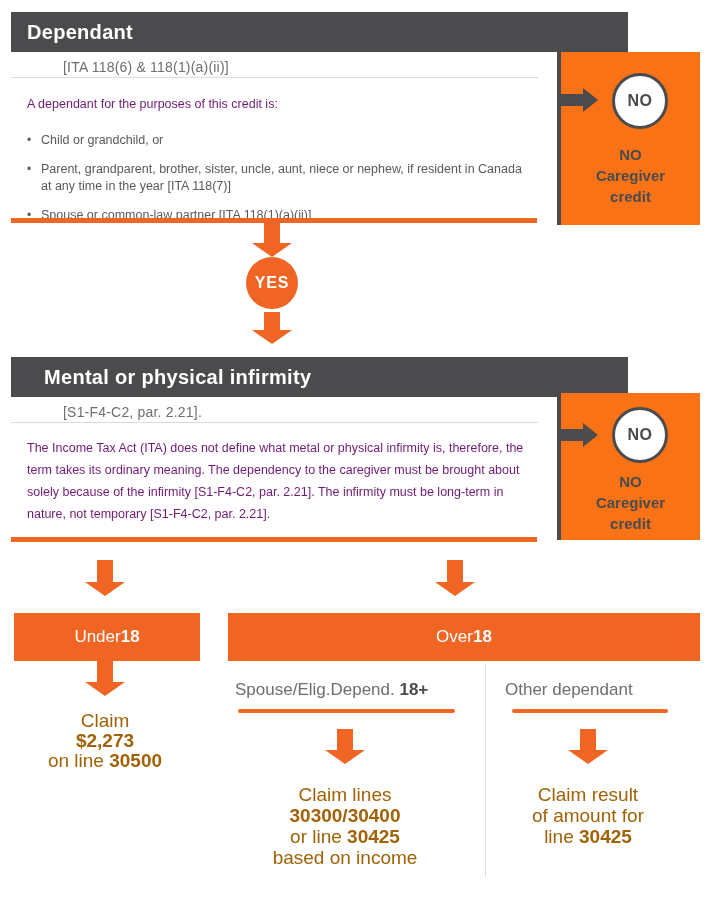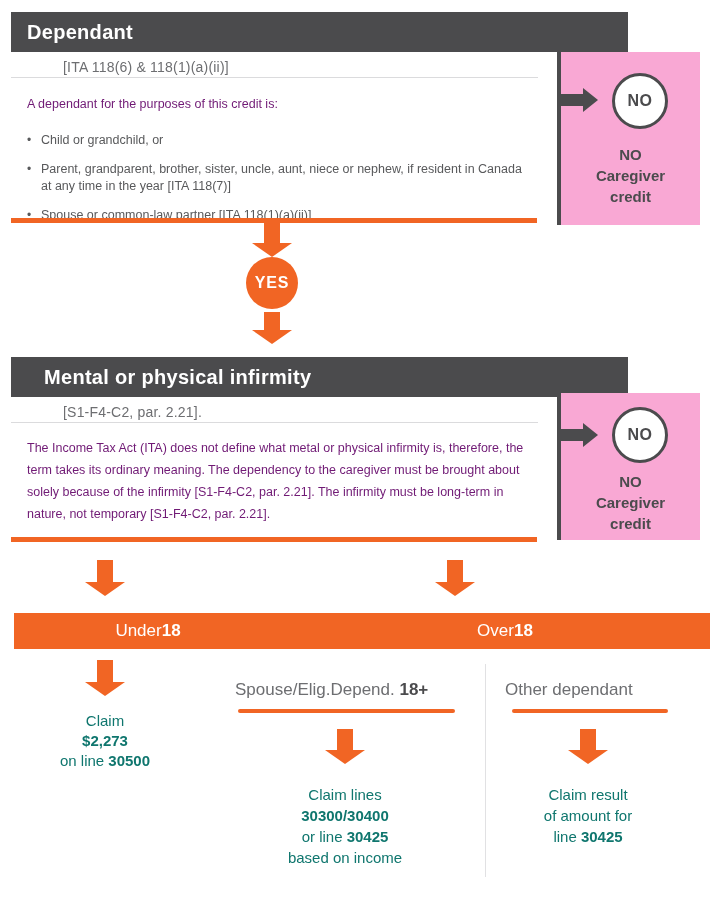--- a/index.html
+++ b/index.html
@@ -14,50 +14,50 @@
   .citation{position:absolute;left:27px;font-size:14px;color:#6D6E71;letter-spacing:.2px;padding-left:36px;}
   .rule{position:absolute;left:11px;width:527px;height:1px;background:#DBDBDD;}
   .body-text{position:absolute;left:27px;font-size:12.5px;color:#701a75;line-height:22px;}
   .bullets{position:absolute;left:27px;width:505px;margin:0;padding:0;list-style:none;
            font-size:12.5px;color:#58595B;}
   .bullets li{position:relative;padding-left:14px;margin-bottom:11px;line-height:17px;margin-top:12px;}
   .bullets li:before{content:"•";position:absolute;left:0;top:0;color:#58595B;font-size:12px;}
   
   .oline{position:absolute;left:11px;width:526px;height:5px;background:#F16524;}
   
-  .nobox{position:absolute;left:557px;width:143px;background:#f9a8d4;
+  .nobox{position:absolute;left:557px;width:143px;background:#f97316;
          border-left:4px solid #4B4B4D;box-sizing:border-box;}
   .rarr{position:absolute;left:-4px;display:flex;align-items:center;}
   .rarr .stem{width:26px;height:12px;background:#4B4B4D;}
   .rarr .head{width:0;height:0;border-top:12px solid transparent;
               border-bottom:12px solid transparent;border-left:15px solid #4B4B4D;}
   .nocircle{position:absolute;left:51px;width:50px;height:50px;background:#fff;
             border:3px solid #4B4B4D;border-radius:50%;display:flex;align-items:center;
             justify-content:center;font-size:16px;font-weight:bold;color:#4B4B4D;letter-spacing:.5px;}
   .nobox-label{position:absolute;left:0;width:100%;text-align:center;font-size:15px;
                font-weight:bold;color:#4B4B4D;line-height:21px;}
   
   .darr{position:absolute;width:40px;}
   .darr .stem{width:16px;margin:0 auto;background:#F16524;}
   .darr .head{width:0;height:0;margin:0 auto;border-left:20px solid transparent;
               border-right:20px solid transparent;border-top:14px solid #F16524;}
   
   .yescircle{position:absolute;left:246px;top:257px;width:52px;height:52px;background:#F16524;
              border-radius:50%;color:#fff;font-size:16px;font-weight:bold;display:flex;
              align-items:center;justify-content:center;letter-spacing:.8px;}
   
-  .bar{position:absolute;top:613px;height:36px;background:#F16524;color:#fff;font-size:17px;
-       display:flex;align-items:center;justify-content:center;padding-left:41px;}
+  .bar{position:absolute;top:613px;height:48px;background:#F16524;color:#fff;font-size:17px;
+       display:flex;align-items:center;justify-content:center;}
   .bar b{font-weight:bold;}
   
   .col-label{position:absolute;font-size:17px;color:#6D6E71;text-align:left;}
   .col-label b{color:#4B4B4D;}
   .uline{position:absolute;height:4px;background:#F16524;border-radius:2px;}
   .vdiv{position:absolute;left:485px;top:664px;width:1px;height:213px;background:#E1E1E3;}
-  .claim{position:absolute;width:150px;text-align:center;color:#0f766e;font-size:15px;line-height:20px;}
+  .claim{position:absolute;width:150px;text-align:center;color:#a16207;font-size:19px;line-height:20px;}
   .claim b{font-weight:bold;}
   .claim.wide{line-height:21px;}
 </style>
 </head>
 <body>
 
 <div class="canvas">
 
   <div class="hdr" style="top:12px;">
     <span>Dependant</span>

